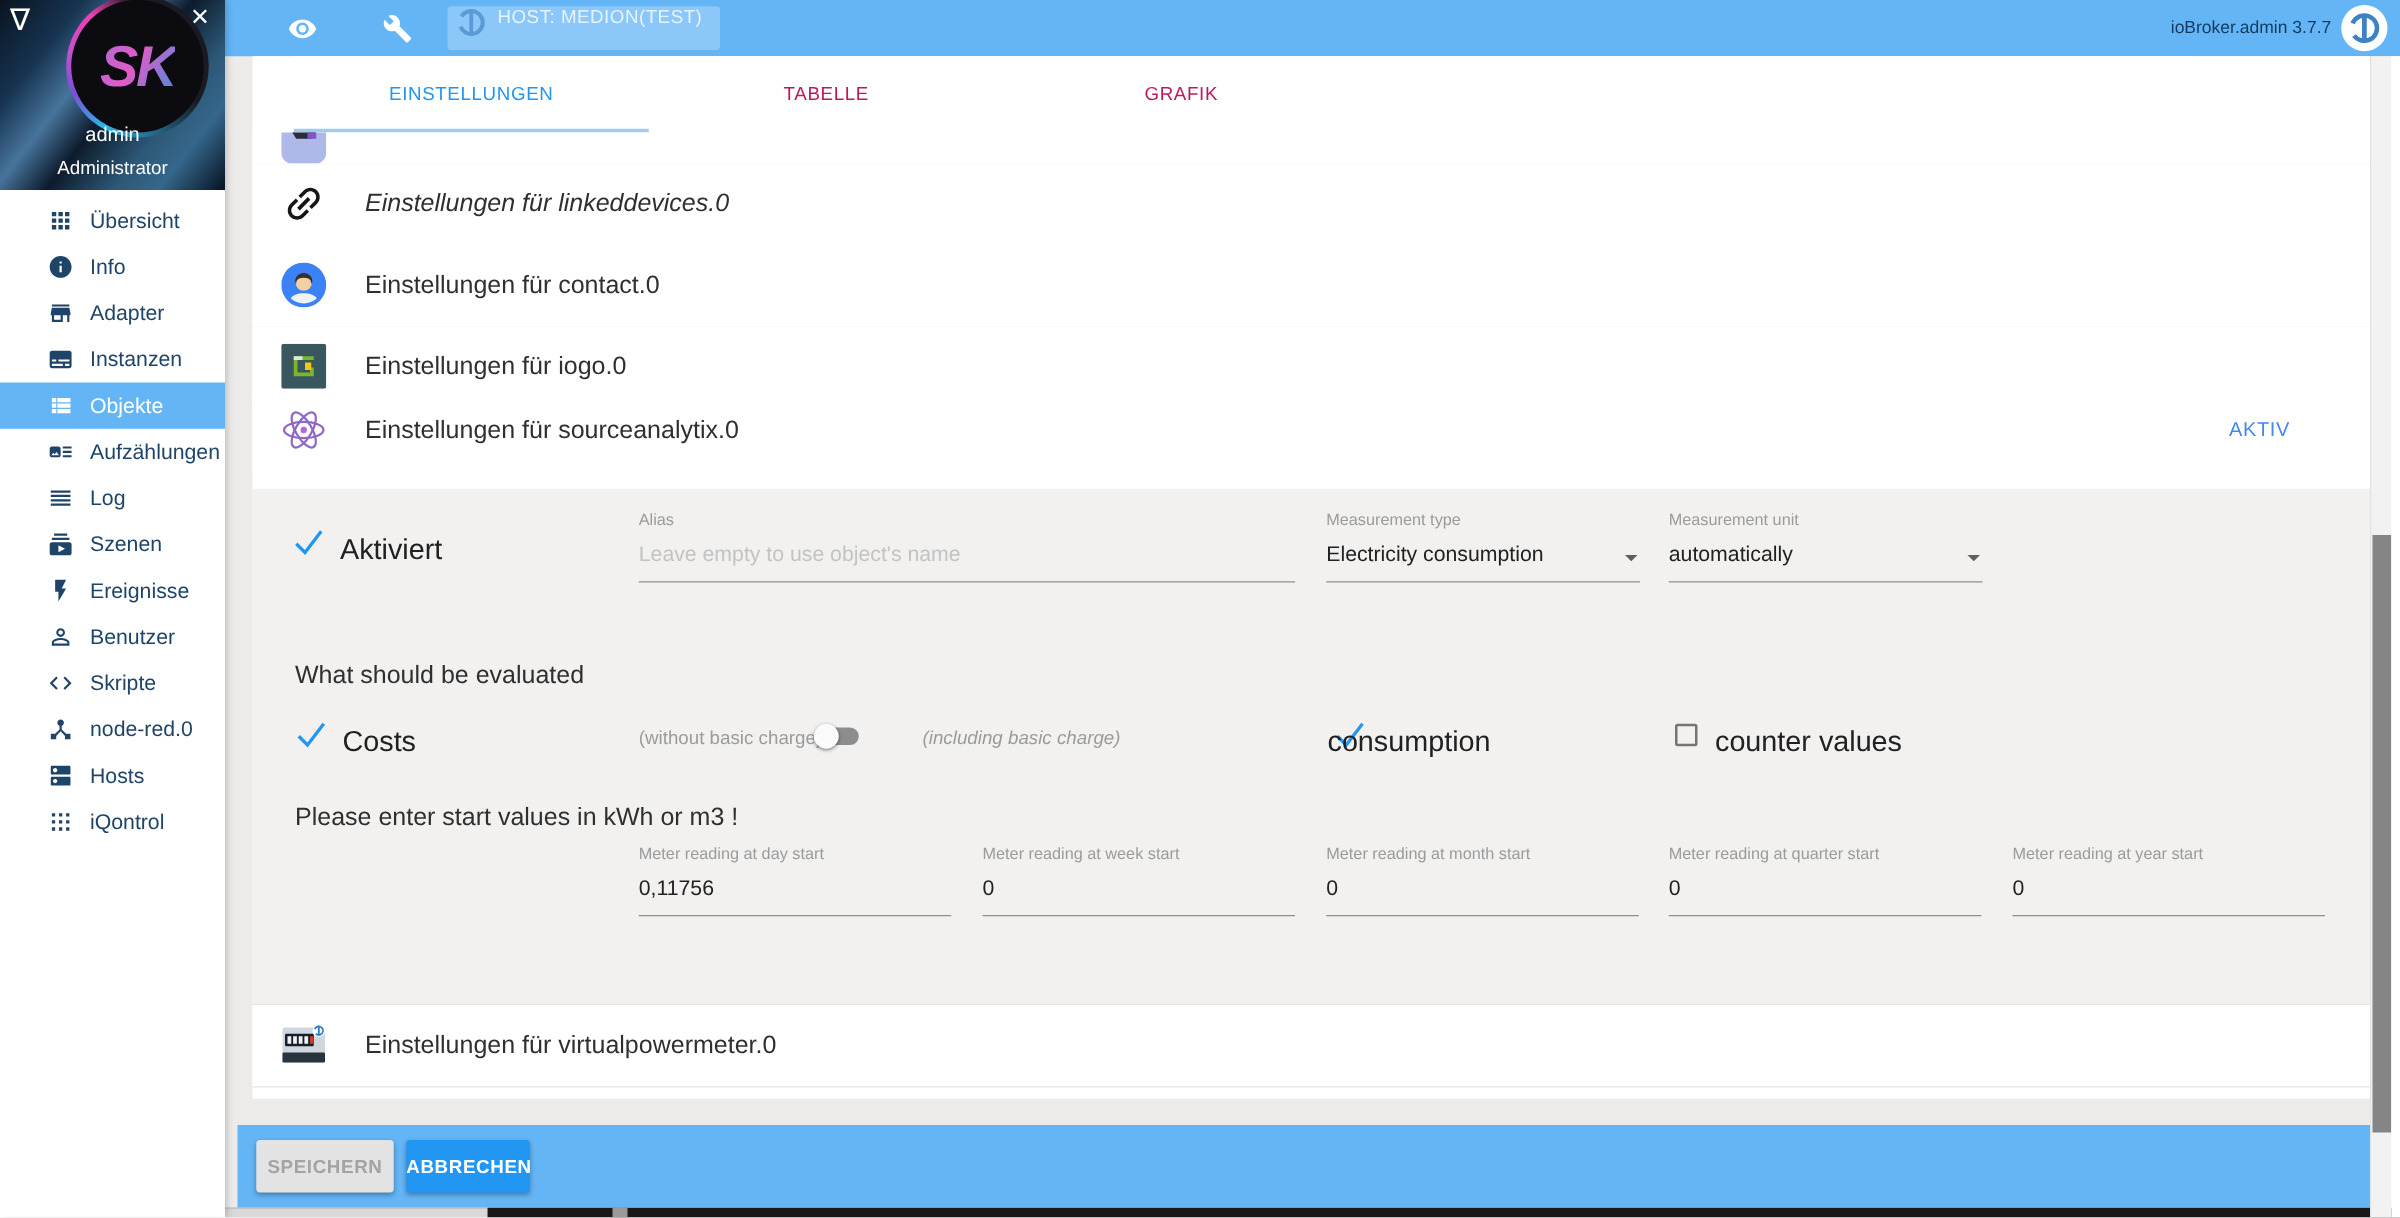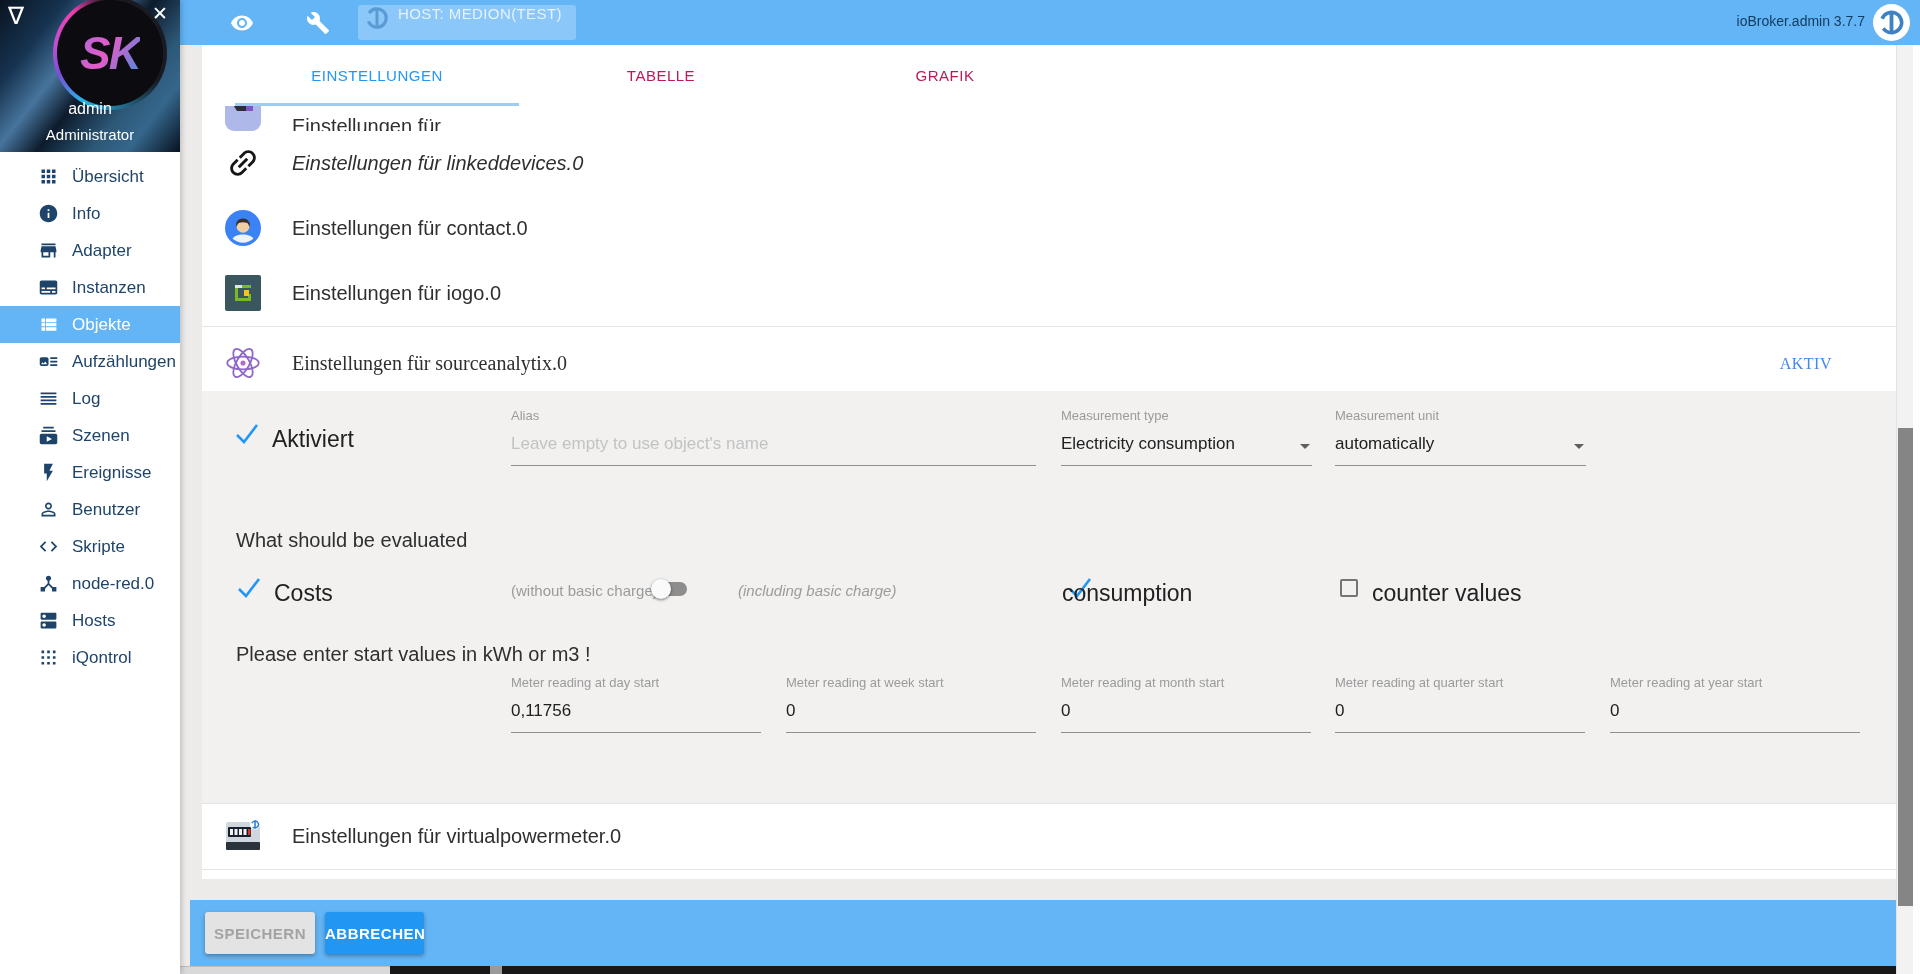--- a/index.html
+++ b/index.html
@@ -229,21 +229,20 @@
     </div>
 
     <div class="partial-row">
       <div class="row-icon">
         <svg viewBox="0 0 36 36">
             <rect width="36" height="36" rx="9" fill="#aeb9ea"></rect>
             <path d="M7 8c7-6 15-6 22 0l-5 8H12z" fill="#2c2c3a"></path>
             <rect x="21" y="7" width="7" height="9" fill="#7f56c5"></rect>
           </svg>
       </div>
-      <div class="row-label">Einstellungen für</div>
     </div>
 
     <div class="divider" style="top:86px;"></div>
 
     <div class="srow" style="top:86px;font-style:italic;">
       <div class="row-icon" style="transform:rotate(-45deg);">
         <svg viewBox="0 0 24 24" fill="#161616">
             <path d="M3.9 12c0-1.71 1.39-3.1 3.1-3.1h4V7H7c-2.76 0-5 2.24-5 5s2.24 5 5 5h4v-1.9H7c-1.71 0-3.1-1.39-3.1-3.1zM8 13h8v-2H8v2zm9-6h-4v1.9h4c1.71 0 3.1 1.39 3.1 3.1s-1.39 3.1-3.1 3.1h-4V17h4c2.76 0 5-2.24 5-5s-2.24-5-5-5z"></path>
           </svg>
       </div>
@@ -270,21 +269,21 @@
           <rect width="36" height="36" rx="2" fill="#3a565e"></rect>
           <path d="M10 10h16v3H13v10h10v-4h3v7H10z" fill="#79b928"></path>
           <rect x="19" y="15" width="5" height="6" fill="#f6c514"></rect>
           <rect x="10" y="10" width="7" height="3" fill="#dfe8e2"></rect>
         </svg>
       </div>
       <div class="row-label">Einstellungen für iogo.0</div>
     </div>
     <div class="divider" style="top:281px;"></div>
 
-    <div class="srow" style="top:286px;font-family:Liberation Serif, serif;">
+    <div class="srow" style="top:267px;">
       <div class="row-icon">
         <svg viewBox="0 0 24 24" fill="none" stroke="#9068c7" stroke-width="1.2">
           <ellipse cx="12" cy="12" rx="10.5" ry="4.3"></ellipse>
           <ellipse cx="12" cy="12" rx="10.5" ry="4.3" transform="rotate(60 12 12)"></ellipse>
           <ellipse cx="12" cy="12" rx="10.5" ry="4.3" transform="rotate(120 12 12)"></ellipse>
           <circle cx="12" cy="12" r="1.7" fill="#b06ad2" stroke="none"></circle>
         </svg>
       </div>
       <div class="row-label">Einstellungen für sourceanalytix.0</div>
       <div class="badge-active">AKTIV</div>

